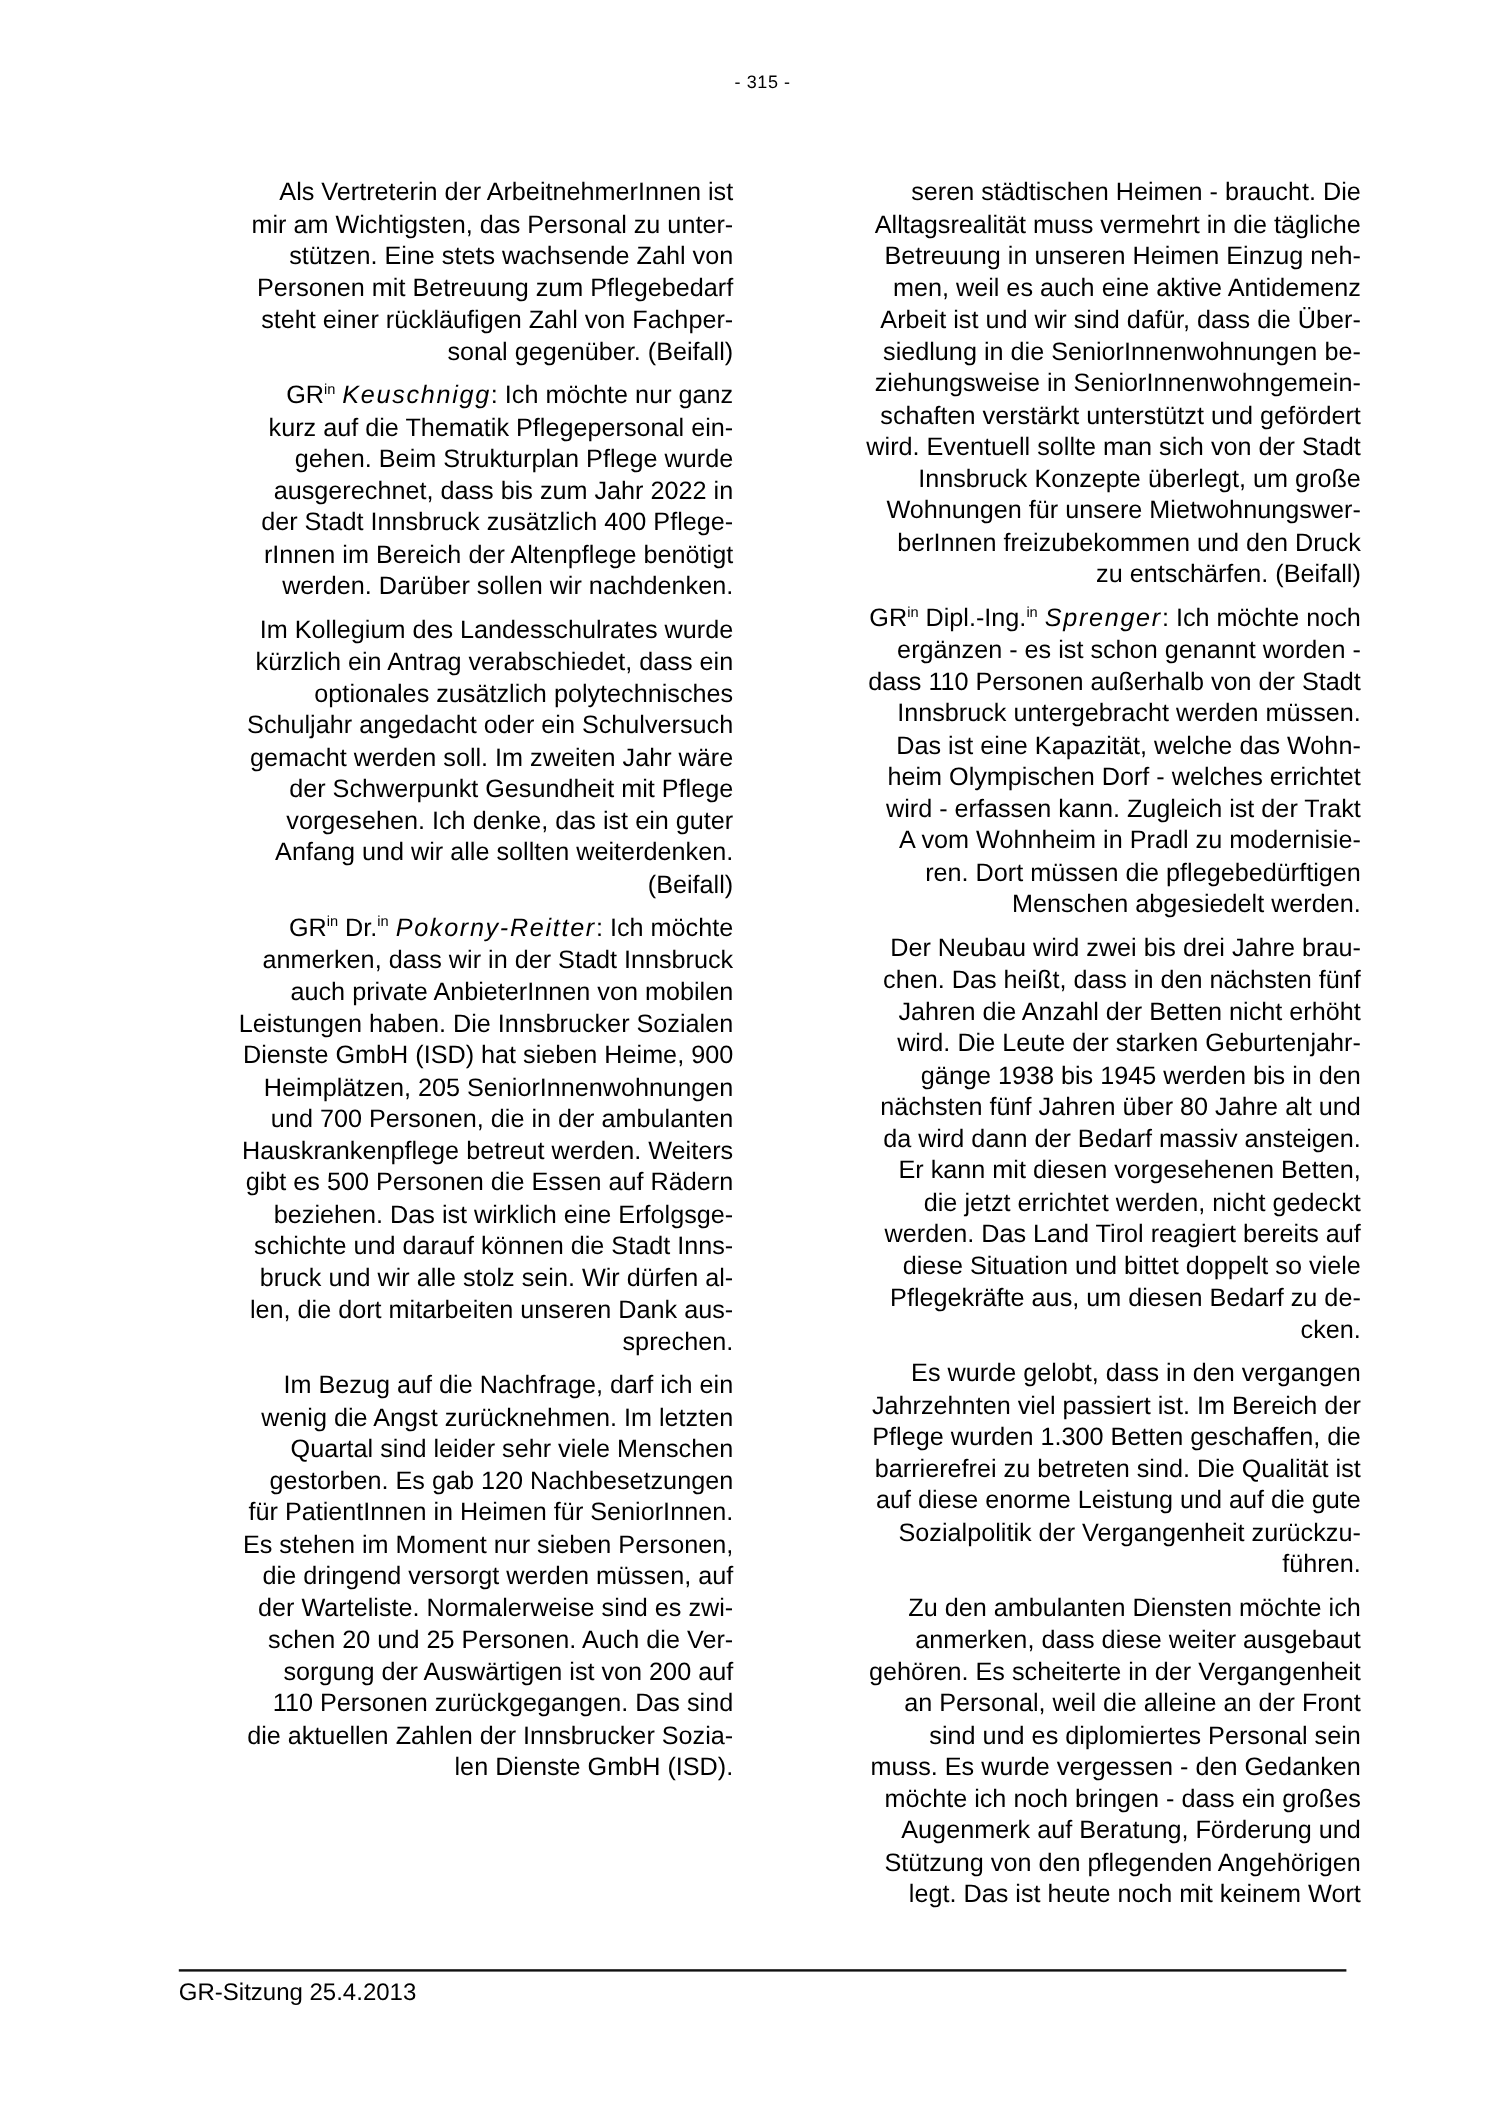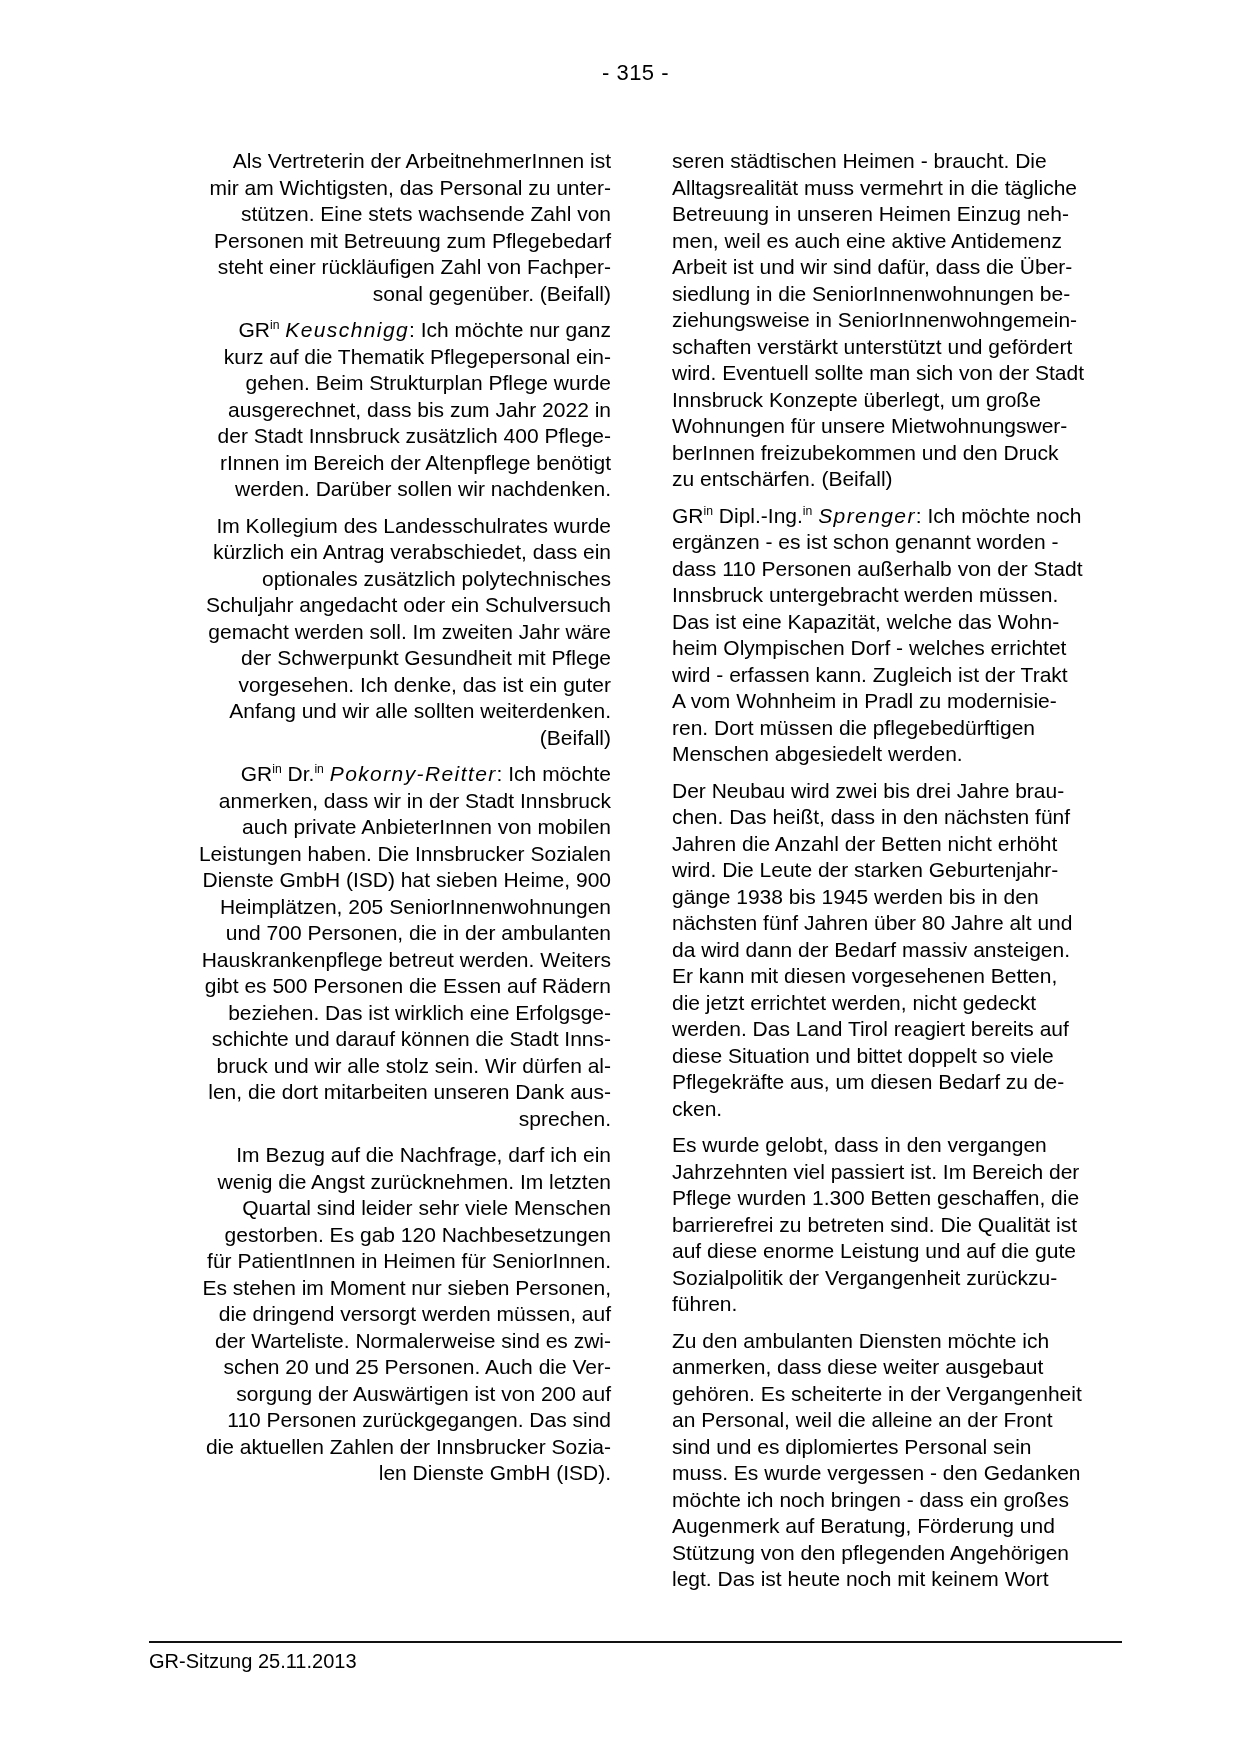--- a/index.html
+++ b/index.html
@@ -13,33 +13,33 @@
     position: relative;
     font-family: "Liberation Sans", sans-serif;
     color: #000000;
   }
   .page-number {
     position: absolute;
     top: 60px;
     left: 149px;
     width: 973px;
     text-align: center;
-    font-size: 22px;
+    font-size: 15px;
     letter-spacing: 0.5px;
   }
   .col {
     position: absolute;
     top: 148px;
     width: 462px;
     font-size: 21px;
     line-height: 26.5px;
     text-align: left;
   }
   .col-left  { left: 149px; text-align: right; }
-  .col-right { left: 672px; }
+  .col-right { left: 672px; text-align: right; }
   .col p {
     margin: 0 0 10px 0;
   }
   sup {
     font-size: 0.58em;
     line-height: 0;
     vertical-align: super;
   }
   .speaker {
     letter-spacing: 1.4px;
@@ -72,14 +72,14 @@
       <p>Im Bezug auf die Nachfrage, darf ich ein<br>wenig die Angst zurücknehmen. Im letzten<br>Quartal sind leider sehr viele Menschen<br>gestorben. Es gab 120 Nachbesetzungen<br>für PatientInnen in Heimen für SeniorInnen.<br>Es stehen im Moment nur sieben Personen,<br>die dringend versorgt werden müssen, auf<br>der Warteliste. Normalerweise sind es zwi-<br>schen 20 und 25 Personen. Auch die Ver-<br>sorgung der Auswärtigen ist von 200 auf<br>110 Personen zurückgegangen. Das sind<br>die aktuellen Zahlen der Innsbrucker Sozia-<br>len Dienste GmbH (ISD).</p>
     </div>
   <div class="col col-right" id="col-right">
       <p>seren städtischen Heimen - braucht. Die<br>Alltagsrealität muss vermehrt in die tägliche<br>Betreuung in unseren Heimen Einzug neh-<br>men, weil es auch eine aktive Antidemenz<br>Arbeit ist und wir sind dafür, dass die Über-<br>siedlung in die SeniorInnenwohnungen be-<br>ziehungsweise in SeniorInnenwohngemein-<br>schaften verstärkt unterstützt und gefördert<br>wird. Eventuell sollte man sich von der Stadt<br>Innsbruck Konzepte überlegt, um große<br>Wohnungen für unsere Mietwohnungswer-<br>berInnen freizubekommen und den Druck<br>zu entschärfen. (Beifall)</p>
       <p>GR<sup>in</sup> Dipl.-Ing.<sup>in</sup> <span class="speaker">Sprenger</span>: Ich möchte noch<br>ergänzen - es ist schon genannt worden -<br>dass 110 Personen außerhalb von der Stadt<br>Innsbruck untergebracht werden müssen.<br>Das ist eine Kapazität, welche das Wohn-<br>heim Olympischen Dorf - welches errichtet<br>wird - erfassen kann. Zugleich ist der Trakt<br>A vom Wohnheim in Pradl zu modernisie-<br>ren. Dort müssen die pflegebedürftigen<br>Menschen abgesiedelt werden.</p>
       <p>Der Neubau wird zwei bis drei Jahre brau-<br>chen. Das heißt, dass in den nächsten fünf<br>Jahren die Anzahl der Betten nicht erhöht<br>wird. Die Leute der starken Geburtenjahr-<br>gänge 1938 bis 1945 werden bis in den<br>nächsten fünf Jahren über 80 Jahre alt und<br>da wird dann der Bedarf massiv ansteigen.<br>Er kann mit diesen vorgesehenen Betten,<br>die jetzt errichtet werden, nicht gedeckt<br>werden. Das Land Tirol reagiert bereits auf<br>diese Situation und bittet doppelt so viele<br>Pflegekräfte aus, um diesen Bedarf zu de-<br>cken.</p>
       <p>Es wurde gelobt, dass in den vergangen<br>Jahrzehnten viel passiert ist. Im Bereich der<br>Pflege wurden 1.300 Betten geschaffen, die<br>barrierefrei zu betreten sind. Die Qualität ist<br>auf diese enorme Leistung und auf die gute<br>Sozialpolitik der Vergangenheit zurückzu-<br>führen.</p>
       <p>Zu den ambulanten Diensten möchte ich<br>anmerken, dass diese weiter ausgebaut<br>gehören. Es scheiterte in der Vergangenheit<br>an Personal, weil die alleine an der Front<br>sind und es diplomiertes Personal sein<br>muss. Es wurde vergessen - den Gedanken<br>möchte ich noch bringen - dass ein großes<br>Augenmerk auf Beratung, Förderung und<br>Stützung von den pflegenden Angehörigen<br>legt. Das ist heute noch mit keinem Wort</p>
     </div>
   <div class="footer-rule"></div>
-  <div class="footer-text">GR-Sitzung 25.11.2013</div>
+  <div class="footer-text">GR-Sitzung 25.4.2013</div>
 </div>
 
 </body></html>

